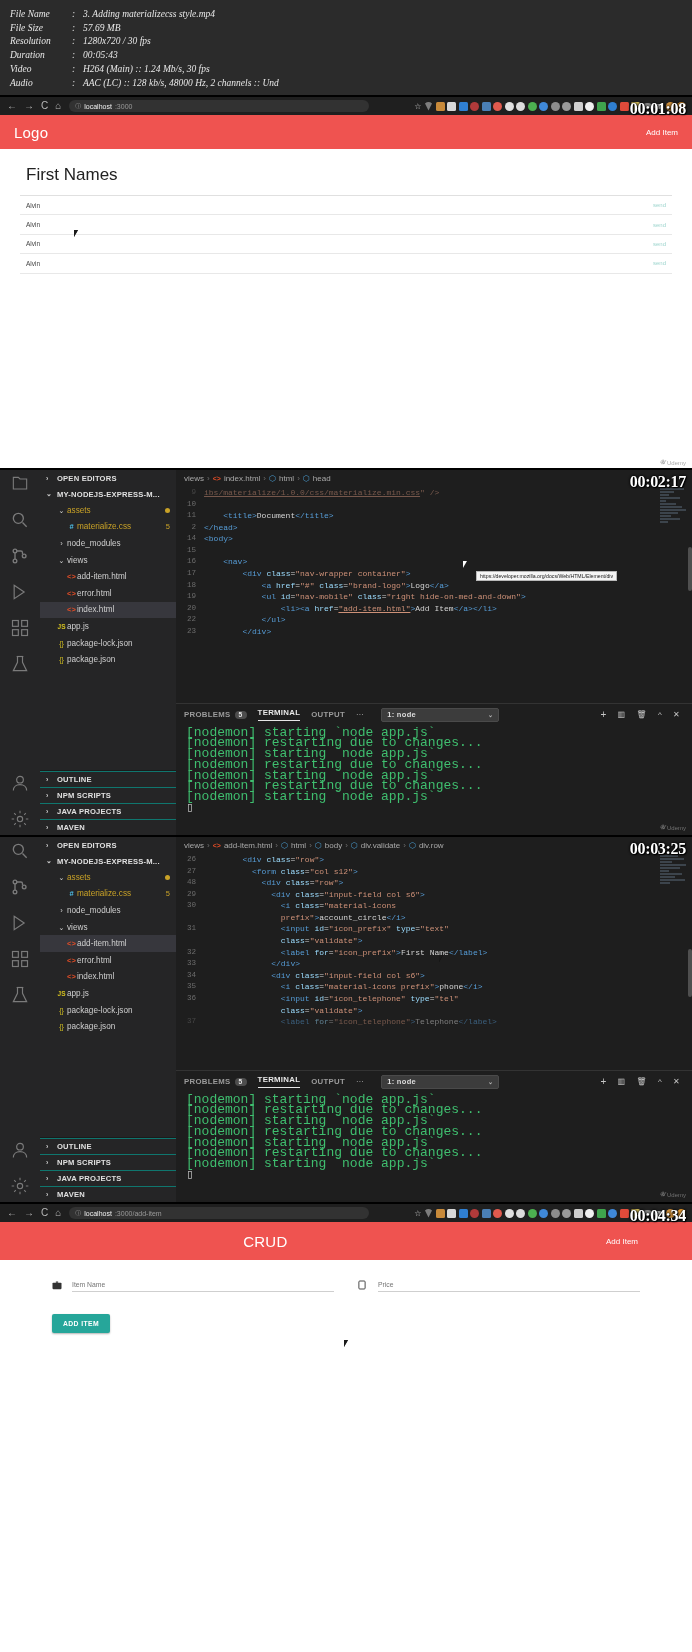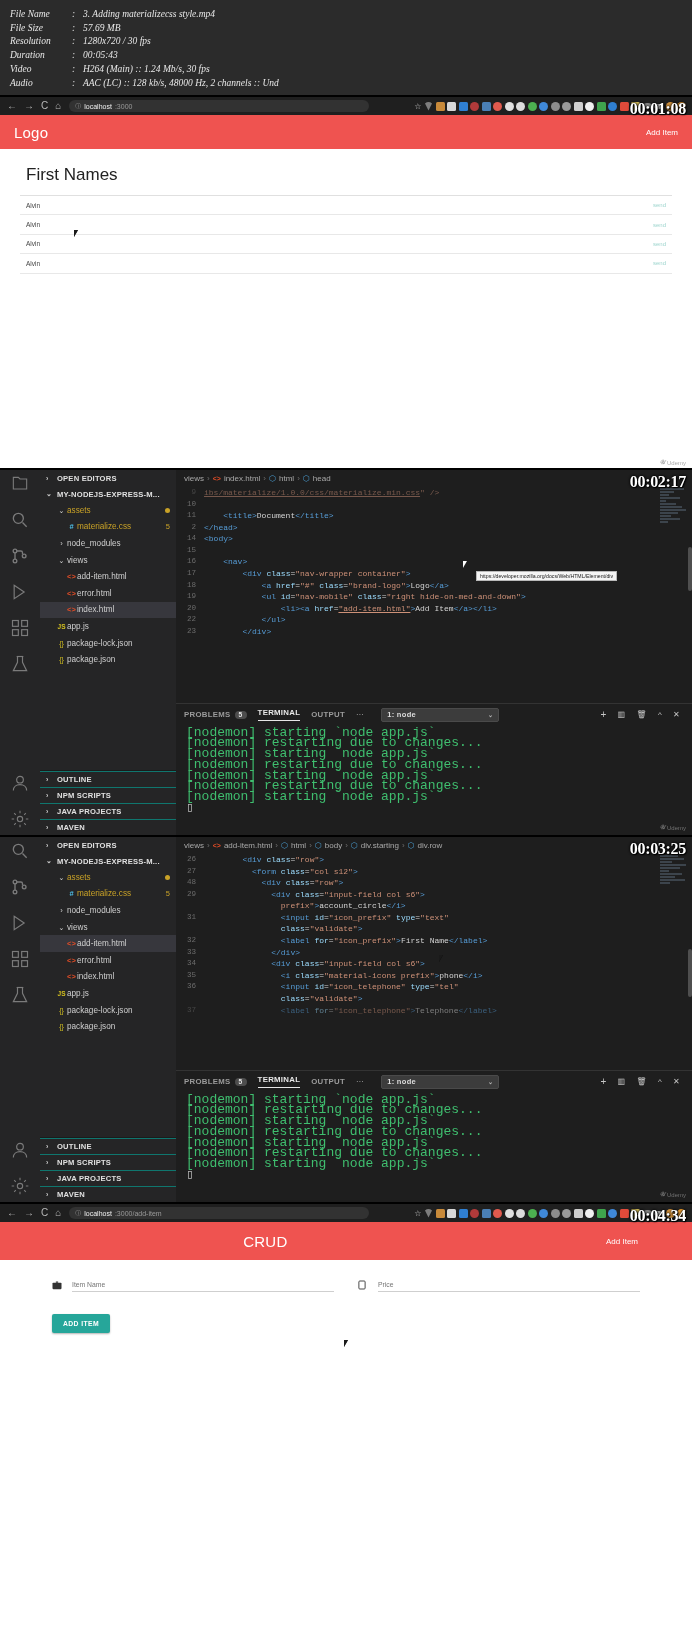--- a/index.html
+++ b/index.html
@@ -641,31 +641,32 @@
           <span class="bc-ic-html">&lt;&gt;</span>
           <span>add-item.html</span>
           <span class="bc-sep">›</span>
           <span class="bc-ic-tag">⬡</span>
           <span>html</span>
           <span class="bc-sep">›</span>
           <span class="bc-ic-tag">⬡</span>
           <span>body</span>
           <span class="bc-sep">›</span>
           <span class="bc-ic-tag">⬡</span>
-          <span>div.starting</span>
+          <span>div.validate</span>
           <span class="bc-sep">›</span>
           <span class="bc-ic-tag">⬡</span>
           <span>div.row</span>
         </div>
       <div class="code-pane" style="height:217px;">
         <div id="code-3">
             <div class="code-line"><span class="ln">26</span><span><span class="ctext">        </span><span class="t-tag">&lt;div </span><span class="t-attr">class</span><span class="ctext">=</span><span class="t-str">"row"</span><span class="t-tag">&gt;</span></span></div>
             <div class="code-line"><span class="ln">27</span><span><span class="ctext">          </span><span class="t-tag">&lt;form </span><span class="t-attr">class</span><span class="ctext">=</span><span class="t-str">"col s12"</span><span class="t-tag">&gt;</span></span></div>
             <div class="code-line"><span class="ln">48</span><span><span class="ctext">            </span><span class="t-tag">&lt;div </span><span class="t-attr">class</span><span class="ctext">=</span><span class="t-str">"row"</span><span class="t-tag">&gt;</span></span></div>
             <div class="code-line"><span class="ln">29</span><span><span class="ctext">              </span><span class="t-tag">&lt;div </span><span class="t-attr">class</span><span class="ctext">=</span><span class="t-str">"input-field col s6"</span><span class="t-tag">&gt;</span></span></div>
+            <div class="code-line"><span class="ln">30</span><span><span class="ctext">                </span><span class="t-tag">&lt;i </span><span class="t-attr">class</span><span class="ctext">=</span><span class="t-str">"material-icons</span></span></div>
             <div class="code-line"><span class="ln cont"></span><span><span class="ctext">                </span><span class="t-str">prefix"</span><span class="t-tag">&gt;</span><span class="t-txt">account_circle</span><span class="t-tag">&lt;/i&gt;</span></span></div>
             <div class="code-line"><span class="ln">31</span><span><span class="ctext">                </span><span class="t-tag">&lt;input </span><span class="t-attr">id</span><span class="ctext">=</span><span class="t-str">"icon_prefix"</span><span class="ctext"> </span><span class="t-attr">type</span><span class="ctext">=</span><span class="t-str">"text"</span></span></div>
             <div class="code-line"><span class="ln cont"></span><span><span class="ctext">                </span><span class="t-attr">class</span><span class="ctext">=</span><span class="t-str">"validate"</span><span class="t-tag">&gt;</span></span></div>
             <div class="code-line"><span class="ln">32</span><span><span class="ctext">                </span><span class="t-tag">&lt;label </span><span class="t-attr">for</span><span class="ctext">=</span><span class="t-str">"icon_prefix"</span><span class="t-tag">&gt;</span><span class="t-txt">First Name</span><span class="t-tag">&lt;/label&gt;</span></span></div>
             <div class="code-line"><span class="ln">33</span><span><span class="ctext">              </span><span class="t-tag">&lt;/div&gt;</span></span></div>
             <div class="code-line"><span class="ln">34</span><span><span class="ctext">              </span><span class="t-tag">&lt;div </span><span class="t-attr">class</span><span class="ctext">=</span><span class="t-str">"input-field col s6"</span><span class="t-tag">&gt;</span></span></div>
             <div class="code-line"><span class="ln">35</span><span><span class="ctext">                </span><span class="t-tag">&lt;i </span><span class="t-attr">class</span><span class="ctext">=</span><span class="t-str">"material-icons prefix"</span><span class="t-tag">&gt;</span><span class="t-txt">phone</span><span class="t-tag">&lt;/i&gt;</span></span></div>
             <div class="code-line"><span class="ln">36</span><span><span class="ctext">                </span><span class="t-tag">&lt;input </span><span class="t-attr">id</span><span class="ctext">=</span><span class="t-str">"icon_telephone"</span><span class="ctext"> </span><span class="t-attr">type</span><span class="ctext">=</span><span class="t-str">"tel"</span></span></div>
             <div class="code-line"><span class="ln cont"></span><span><span class="ctext">                </span><span class="t-attr">class</span><span class="ctext">=</span><span class="t-str">"validate"</span><span class="t-tag">&gt;</span></span></div>
             <div class="code-line" style="opacity: 0.5;"><span class="ln">37</span><span><span class="ctext">                </span><span class="t-tag">&lt;label </span><span class="t-attr">for</span><span class="ctext">=</span><span class="t-str">"icon_telephone"</span><span class="t-tag">&gt;</span><span class="t-txt">Telephone</span><span class="t-tag">&lt;/label&gt;</span></span></div>

